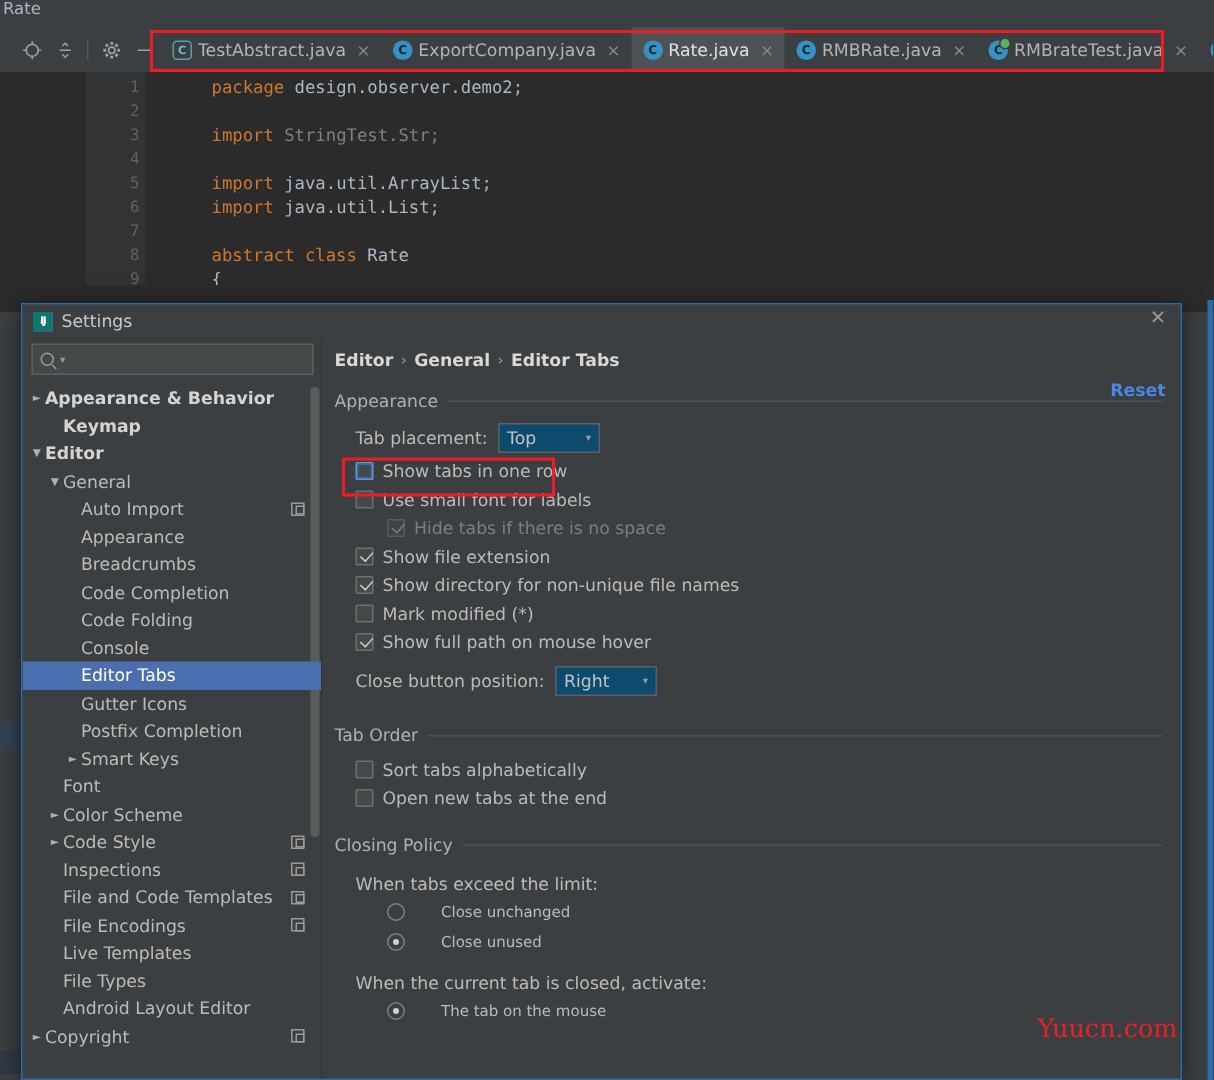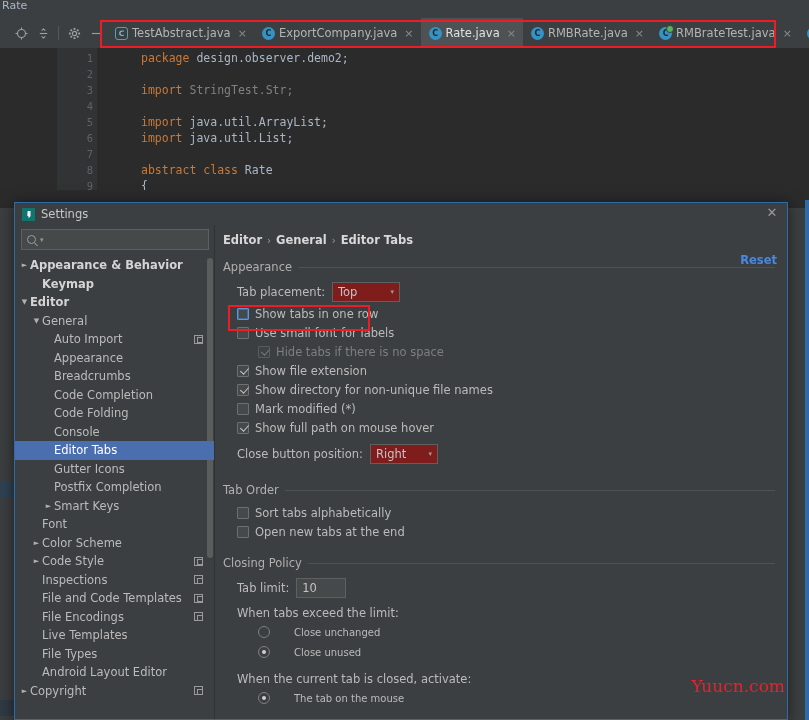--- a/index.html
+++ b/index.html
@@ -219,21 +219,21 @@
     width: 12px; height: 12px; border-radius: 50%; border: 1px solid #7e8182;
     background: #3c3f41; flex: none; position: relative;
   }
   .rd.on::after {
     content: ""; position: absolute; left: 3px; top: 3px;
     width: 4px; height: 4px; border-radius: 50%; background: #cfcfcf;
   }
 
   .field-row { display: flex; align-items: center; gap: 7px; height: 24px; font-size: 11.5px; color: #bbbbbb; }
   .combo {
-    height: 20px; min-width: 68px; background: #7f1d1d; border: 1px solid #5e6162;
+    height: 20px; min-width: 68px; background: #0c4a6e; border: 1px solid #5e6162;
     display: inline-flex; align-items: center; justify-content: space-between;
     padding: 0 5px; font-size: 11.5px; color: #c3c3c3; gap: 12px;
   }
   .combo .cv { color: #c3c3c3; }
   .combo .carr { font-size: 7px; color: #9a9a9a; }
   .textfield {
     height: 20px; width: 50px; background: #45494a; border: 1px solid #5e6162;
     display: inline-flex; align-items: center; padding: 0 5px;
     font-size: 11.5px; color: #c3c3c3;
   }
@@ -573,24 +573,20 @@
               </div>
           </div>
         </div>
 
         <div class="group" style="margin-top:15px">
           <div class="group-title">
             <span>Closing Policy</span>
             <span class="group-line"></span>
           </div>
           <div class="group-body">
-            <div class="field-row">
-              <span>Tab limit:</span>
-              <span class="textfield">10</span>
-            </div>
             <div class="plain-label">When tabs exceed the limit:</div>
             <div id="exceed-radios">
                 <div class="rd-row">
                   <span class="rd"></span>
                   <span>Close unchanged</span>
                 </div>
                 <div class="rd-row">
                   <span class="rd on"></span>
                   <span>Close unused</span>
                 </div>

